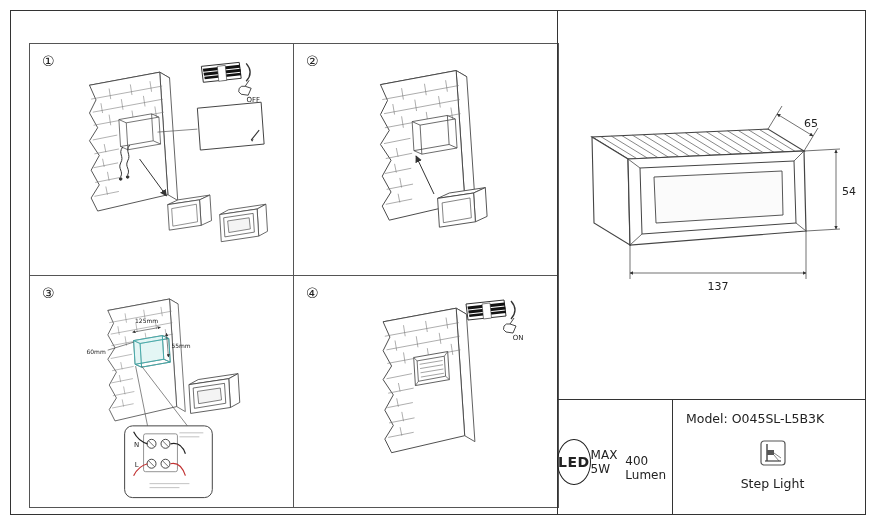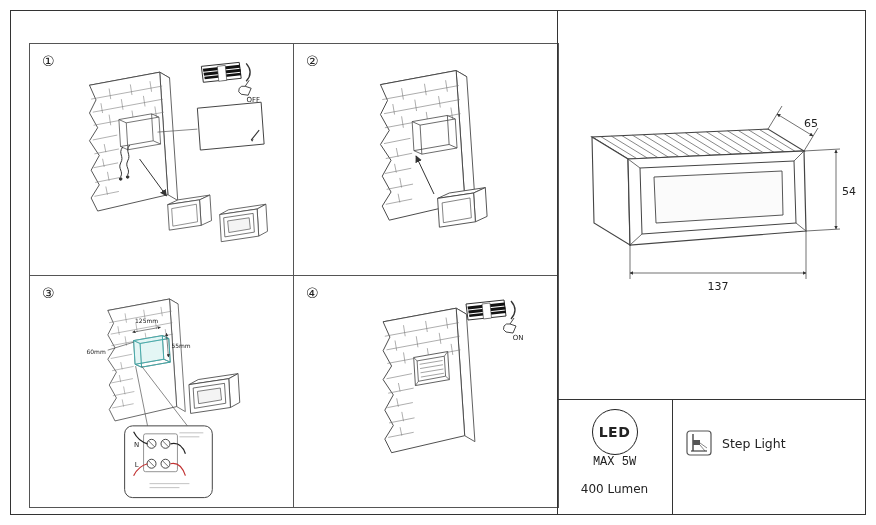--- a/index.html
+++ b/index.html
@@ -9,30 +9,30 @@
   .grid{position:absolute;left:18px;top:32px;width:528px;height:463px;border:1px solid #555;
         display:grid;grid-template-columns:1fr 1fr;grid-template-rows:1fr 1fr;}
   .cell{position:relative;}
   .cell.bR{border-right:1px solid #555;}
   .cell.bB{border-bottom:1px solid #555;}
   .cell svg{display:block;width:100%;height:100%;}
   .divider-v{position:absolute;left:546px;top:0;width:0;height:503px;border-left:1px solid #333;}
   .dim-svg{position:absolute;left:547px;top:20px;width:307px;height:360px;}
   .spec{position:absolute;left:546px;top:388px;width:308px;height:115px;border-top:1px solid #333;
         display:flex;box-sizing:border-box;}
-  .spec-left{width:116px;border-right:1px solid #333;display:flex;flex-direction:column;
+  .spec-left{width:116px;border-right:1px solid #333;display:flex;flex-direction:row;
              align-items:center;padding-top:9px;box-sizing:border-box;}
   .led-circle{width:44px;height:44px;border:1.7px solid #222;border-radius:50%;
               display:flex;align-items:center;justify-content:center;
               font-weight:bold;font-size:14px;letter-spacing:.5px;}
-  .max-power{font-size:12px;font-family:Liberation Mono, monospace;}
+  .max-power{font-size:12px;}
   .lumen{font-size:12px;margin-top:13px;}
   .spec-right{flex:1;padding:9px 6px 0 13px;box-sizing:border-box;}
   .model,.collection{font-size:12.5px;line-height:19px;white-space:nowrap;}
-  .type-row{margin-top:21px;display:flex;align-items:center;gap:10px;}
+  .type-row{margin-top:12px;display:flex;align-items:center;gap:10px;flex-direction:column;}
   .type-label{font-size:12.5px;}
   text{font-family:"DejaVu Sans","Liberation Sans",sans-serif;fill:#222;}
   .stepnum{font-size:14px;}
   .swlabel{font-size:7px;}
   .tinydim{font-size:6px;}
   .dimtxt{font-size:11px;}
   .termlbl{font-size:7px;}
 </style>
 </head>
 <body>
@@ -230,20 +230,21 @@
 
     <div class="spec">
       <div class="spec-left">
         <div class="led-circle">
           <span>LED</span>
         </div>
         <div class="max-power">MAX 5W</div>
         <div class="lumen">400 Lumen</div>
       </div>
       <div class="spec-right">
+        <div class="model">Model: O045SL-L5B3K</div>
         <div class="type-row">
           <svg width="26" height="26" viewBox="0 0 26 26">
             <rect x="1" y="1" width="24" height="24" rx="3" fill="none" stroke="#555" stroke-width="1.2"></rect>
             <path d="M7,4 V21" stroke="#444" stroke-width="1.4" fill="none"></path>
             <rect x="7" y="10" width="7" height="5" fill="#555"></rect>
             <path d="M14,13 L21,18 M14,15 L19,21" stroke="#888" stroke-width="1"></path>
             <path d="M5,21 H21" stroke="#444" stroke-width="1.2"></path>
           </svg>
           <span class="type-label">Step Light</span>
         </div>

